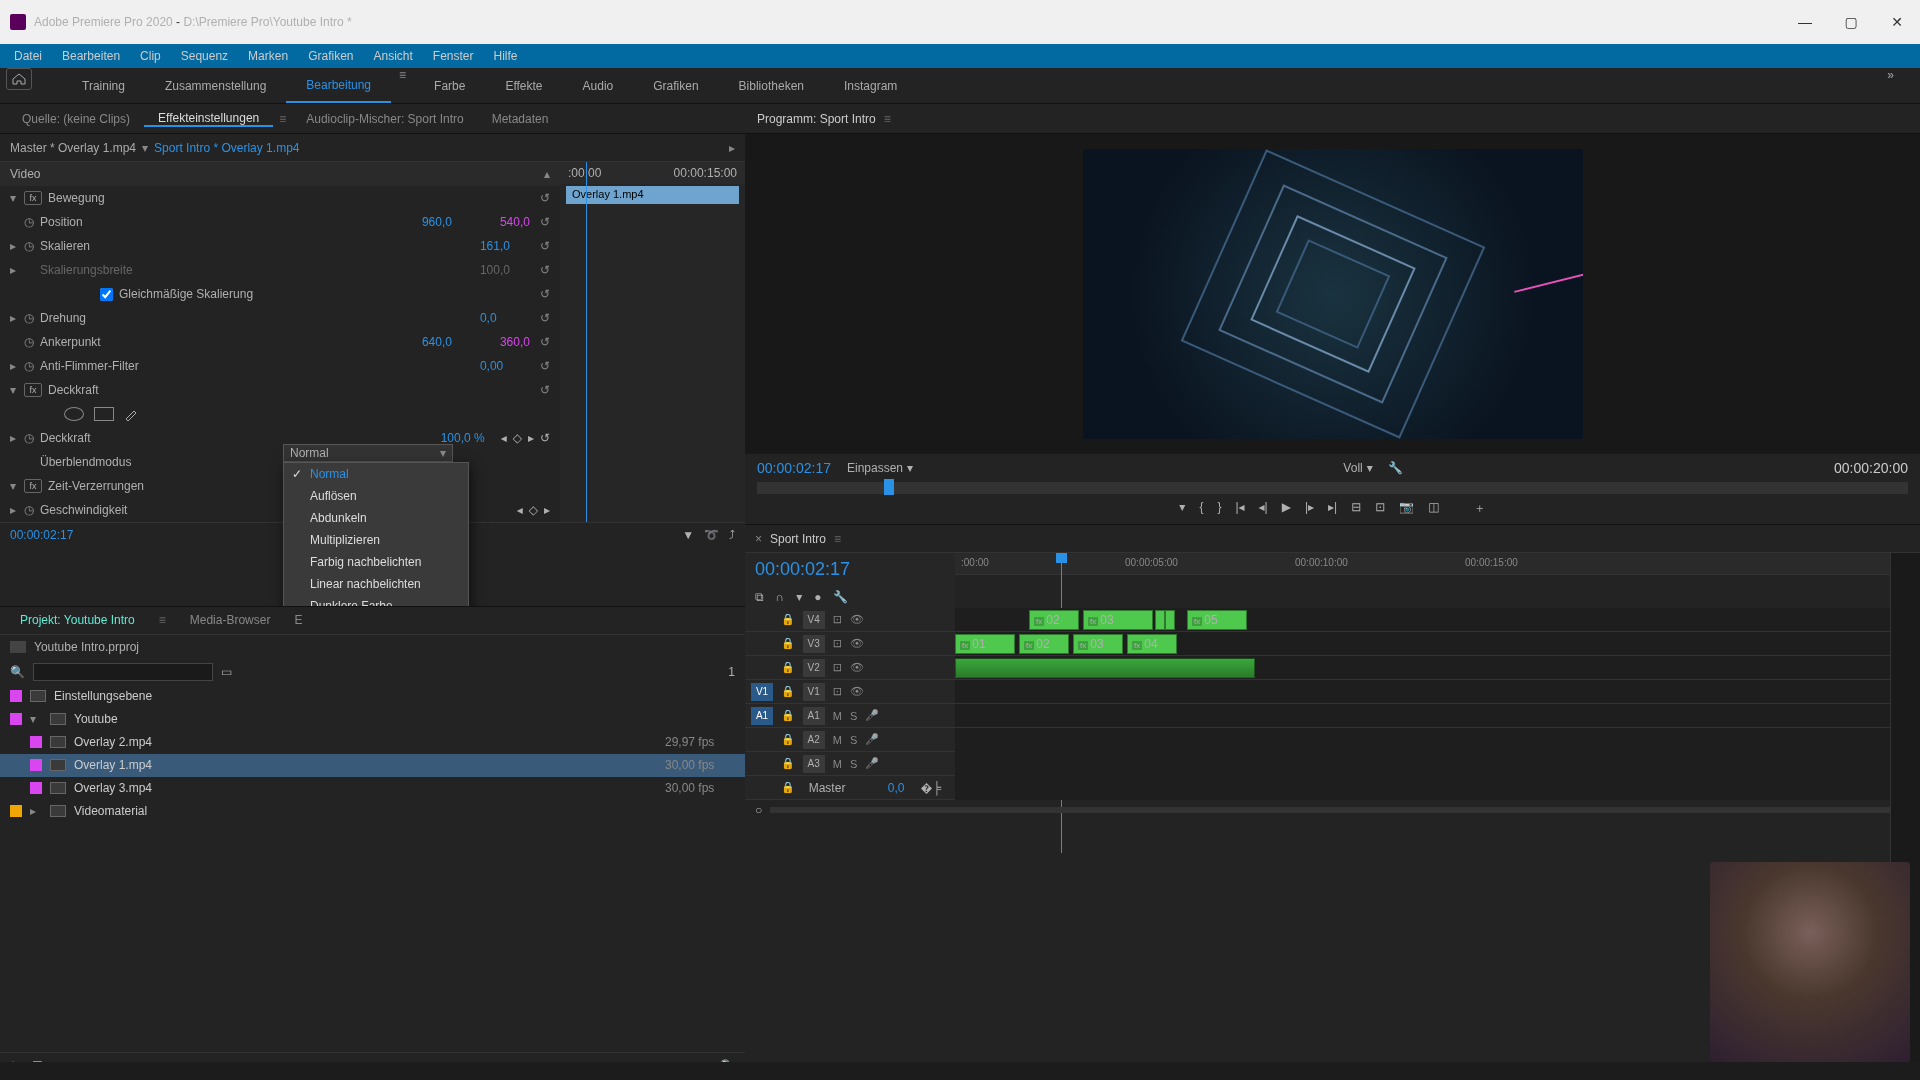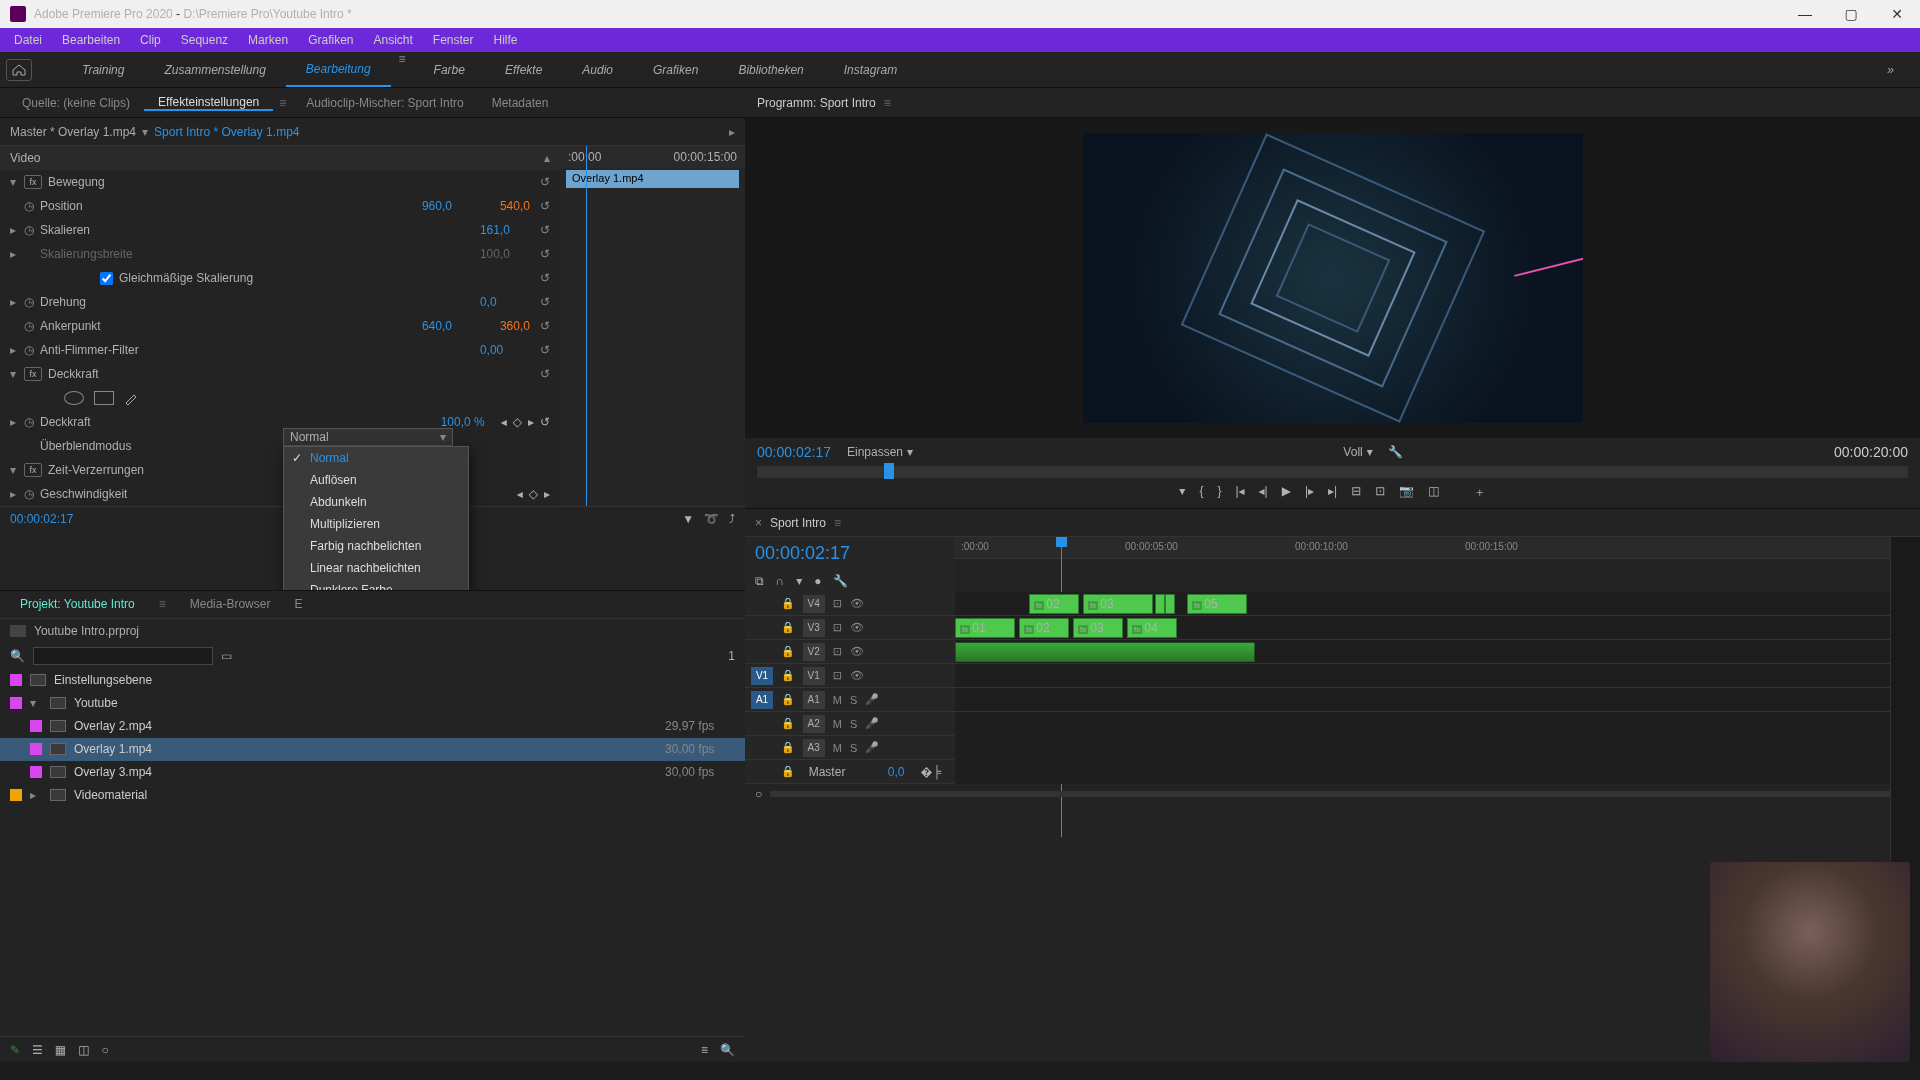--- a/index.html
+++ b/index.html
@@ -1,30 +1,30 @@
 <!DOCTYPE html>
 <html><head>
 <meta charset="utf-8">
 <style>
 * { margin:0; padding:0; box-sizing:border-box; font-family:"Segoe UI",Arial,sans-serif; font-size:12px; color:#b0b0b0; user-select:none; }
 body { background:#1b1b1b; width:1920px; height:1080px; overflow:hidden; position:relative; }
 
 
-.titlebar { height:28px; background:#f0f0f0; display:flex; align-items:center; padding:0 10px; position:relative; }
+.titlebar { height:44px; background:#f0f0f0; display:flex; align-items:center; padding:0 10px; position:relative; }
 .titlebar .icon { width:16px; height:16px; background:#5a005a; border-radius:2px; margin-right:8px; }
 .titlebar .title { color:#333; font-size:12px; }
 .titlebar .ctrls { position:absolute; right:0; display:flex; }
 .titlebar .ctrl { width:46px; height:28px; display:flex; align-items:center; justify-content:center; color:#333; font-size:14px; }
 
 
-.menubar { height:24px; background:#6d28d9; display:flex; align-items:center; padding:0 4px; }
+.menubar { height:24px; background:#0369a1; display:flex; align-items:center; padding:0 4px; }
 .menubar span { padding:0 10px; color:#ccc; }
 
 
-.wsbar { height:36px; background:#232323; display:flex; align-items:center; padding:0 6px; border-bottom:1px solid #111;font-style:italic; }
+.wsbar { height:36px; background:#232323; display:flex; padding:0 6px; border-bottom:1px solid #111; }
 .ws-home { width:26px; height:22px; border:1px solid #555; border-radius:3px; display:flex; align-items:center; justify-content:center; margin-right:30px; }
 .wsbar .ws { padding:0 20px; color:#aaa; height:100%; display:flex; align-items:center; }
 .wsbar .ws.active { color:#2a92e6; border-bottom:2px solid #2a92e6; }
 .wsbar .ws-menu { padding:0 8px; color:#888; }
 .wsbar .overflow { margin-left:auto; padding:0 20px; color:#aaa; }
 
 
 .main { display:flex; height:calc(100% - 28px - 24px - 36px - 18px); }
 .left { width:745px; display:flex; flex-direction:column; }
 .right { flex:1; display:flex; flex-direction:column; }
@@ -45,21 +45,21 @@
 .efc-props { width:560px; }
 .efc-tl { flex:1; position:relative; background:#262626; }
 .efc-tl .tlhead { height:22px; background:#2a2a2a; display:flex; align-items:center; padding:0 8px; justify-content:space-between; font-size:11px; color:#888; }
 .efc-tl .clipbar { margin:2px 6px; height:18px; background:#6fa4ce; color:#000; padding:2px 6px; font-size:11px; }
 .efc-tl .playhead { position:absolute; left:26px; top:0; bottom:0; width:1px; background:#2a92e6; }
 .sec-row { display:flex; align-items:center; height:24px; padding:0 10px; }
 .sec-row .exp { width:14px; color:#888; }
 .sec-row .fx { width:18px; height:14px; border:1px solid #666; border-radius:2px; margin-right:6px; font-size:9px; text-align:center; line-height:12px; }
 .sec-row .lbl { flex:1; }
 .sec-row .val { color:#2a92e6; min-width:60px; }
-.sec-row .val2 { color:#f97316; margin-left:18px; min-width:40px; }
+.sec-row .val2 { color:#d946ef; margin-left:18px; min-width:40px; }
 .sec-row .reset { margin-left:auto; color:#888; }
 .sec-row.dim .lbl { color:#666; }
 .sec-hdr { background:#2a2a2a; }
 .sec-row .tw { width:16px; color:#888; }
 .sec-row input[type=checkbox]{ margin-right:6px; }
 .shape-row { padding-left:64px; display:flex; gap:10px; height:24px; align-items:center; }
 .shape { width:20px; height:14px; border:1px solid #888; }
 .shape.ell{ border-radius:50%; }
 .shape.pen { border:none; }
 .efc-bot { height:24px; background:#232323; display:flex; align-items:center; padding:0 10px; border-top:1px solid #333; }

